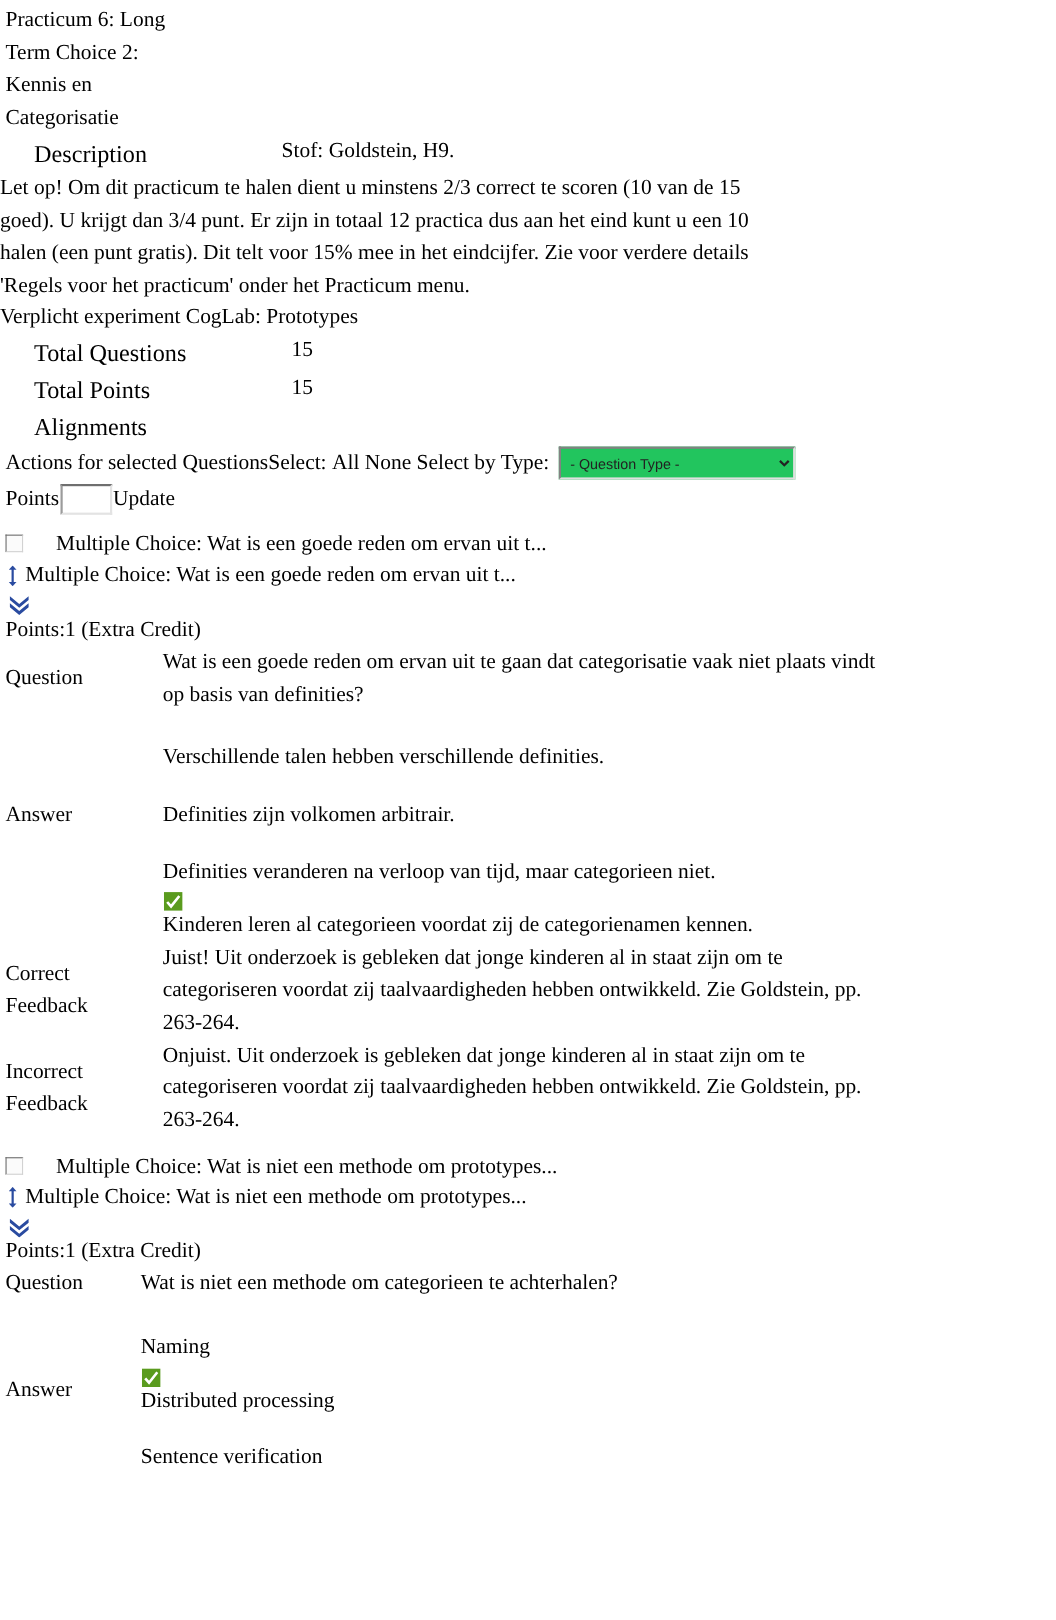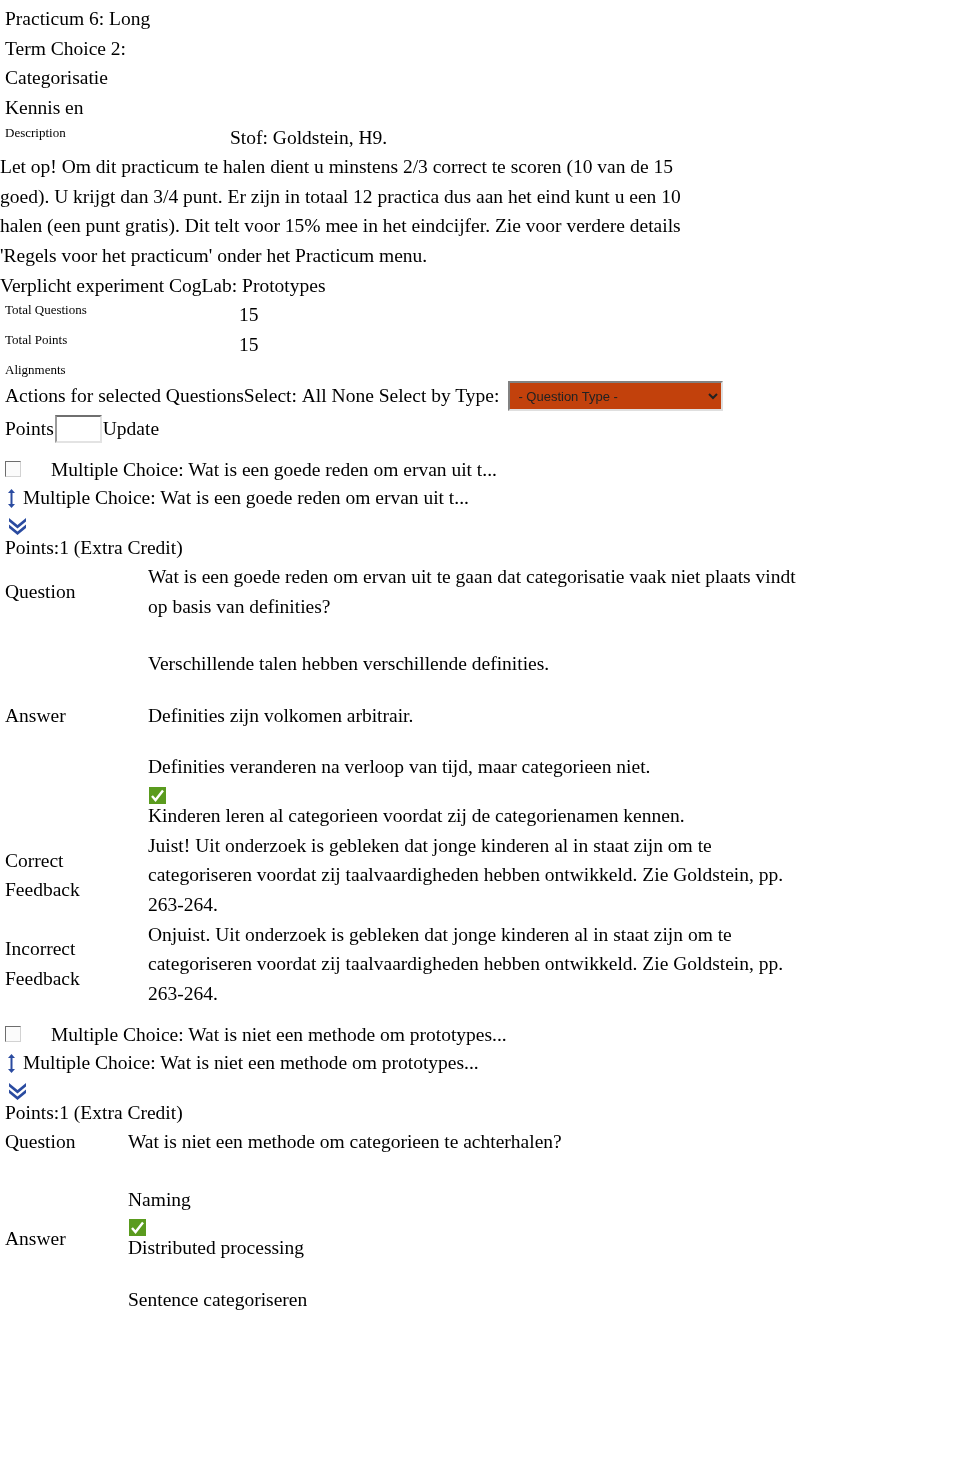--- a/index.html
+++ b/index.html
@@ -28,22 +28,23 @@
   }
   .title-block div { white-space: nowrap; }
 
   
   .meta-table { position: relative; }
   .meta-row { display: flex; align-items: flex-start; }
   .meta-label {
     flex: 0 0 230px;
     padding-left: 5px;
     box-sizing: border-box;
-    font-size: 13px;
-    line-height: 1.52;
+    font-size: 22px;
+    line-height: 1.52;
+    margin-left: 26px;
   }
   .meta-value {
     flex: 1 1 auto;
     padding-right: 5px;
     font-size: 19.5px;
     line-height: 1.52;
     box-sizing: border-box;
   }
   .meta-value.instr { max-width: 722px; }
   .meta-label.mid { align-self: center; }
@@ -63,21 +64,21 @@
   .select-link { cursor: pointer; }
 
   select.qtype {
     margin-left: 9px;
     font-family: "Liberation Sans", "DejaVu Sans", sans-serif;
     font-size: 13px;
     color: #222;
     width: 215px;
     height: 30px;
     padding: 2px 4px;
-    background: #c2410c;
+    background: #22c55e;
     border: 2px solid;
     border-color: #828282 #dfdfdf #dfdfdf #828282;
     border-radius: 0;
     box-sizing: border-box;
   }
 
   .points-bar {
     display: flex;
     align-items: center;
     padding-left: 5px;
@@ -174,22 +175,22 @@
   .spacer-28 { height: 28px; }
 </style>
 </head>
 <body>
 
 <div class="page">
 
   <div class="title-block">
     <div>Practicum 6: Long</div>
     <div>Term Choice 2:</div>
+    <div>Kennis en</div>
     <div>Categorisatie</div>
-    <div>Kennis en</div>
   </div>
 
   <div class="meta-table">
 
     <div class="meta-row">
       <div class="meta-label">Description</div>
       <div class="meta-value">Stof: Goldstein, H9.</div>
     </div>
 
     <div class="meta-row">
@@ -366,18 +367,18 @@
           </svg>
         </span>
         <span>Distributed processing</span>
       </div>
     </div>
 
     <div class="ans-gap"></div>
 
     <div class="qa-row">
       <div class="qa-label narrow"></div>
-      <div class="qa-value ans-opt">Sentence categoriseren</div>
+      <div class="qa-value ans-opt">Sentence verification</div>
     </div>
 
   </div>
 
 </div>
 
 </body></html>

